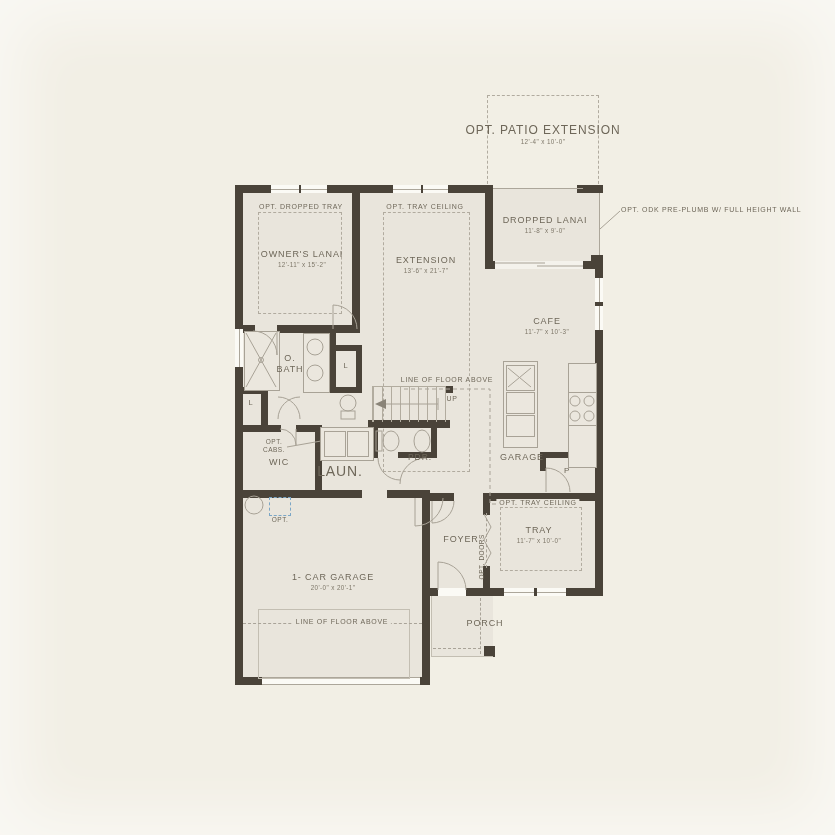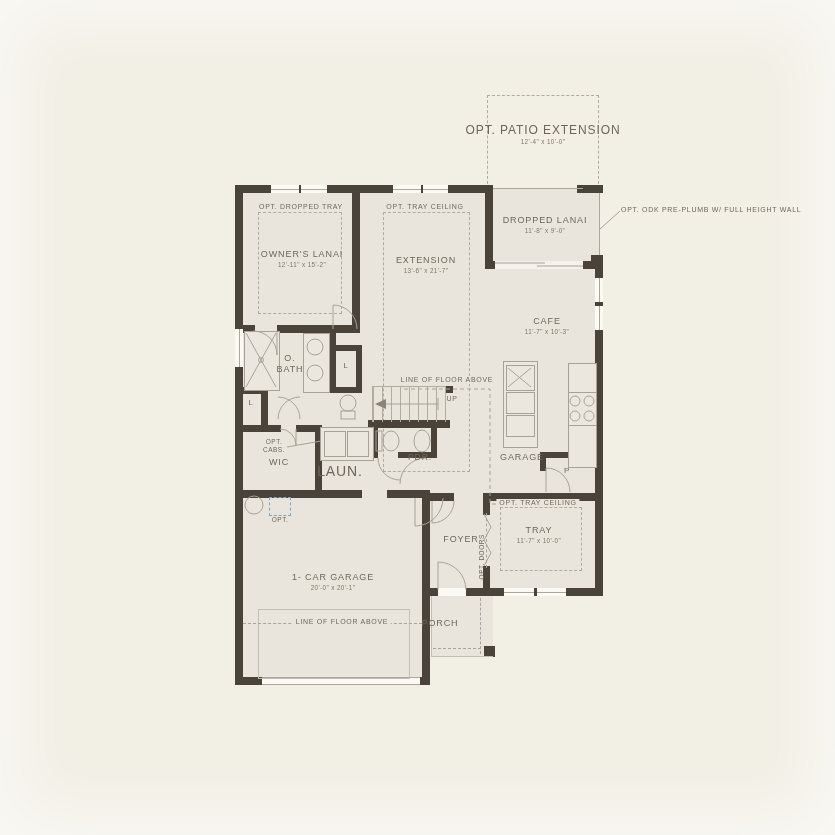--- a/index.html
+++ b/index.html
@@ -214,21 +214,21 @@
   </div>
   <div class="lbl" style="left:522px;top:452px;font-size:9px;">
     <span>GARAGE</span>
   </div>
   <div class="lbl" style="left:567px;top:466px;font-size:8px;">
     <span>P</span>
   </div>
   <div class="lbl" style="left:461px;top:534px;font-size:9px;">
     <span>FOYER</span>
   </div>
-  <div class="lbl" style="left:440px;top:618px;font-size:9px;">
+  <div class="lbl" style="left:485px;top:618px;font-size:9px;">
     <span>PORCH</span>
   </div>
 
   <div class="lbl ann" style="left:621px;top:206px;transform:none;text-align:left;">
     <span>OPT. ODK PRE-PLUMB W/ FULL HEIGHT WALL</span>
   </div>
   <div class="lbl ann bgfloor" style="left:301px;top:203px;">
     <span>OPT. DROPPED TRAY</span>
   </div>
   <div class="lbl ann bgfloor" style="left:425px;top:203px;">

